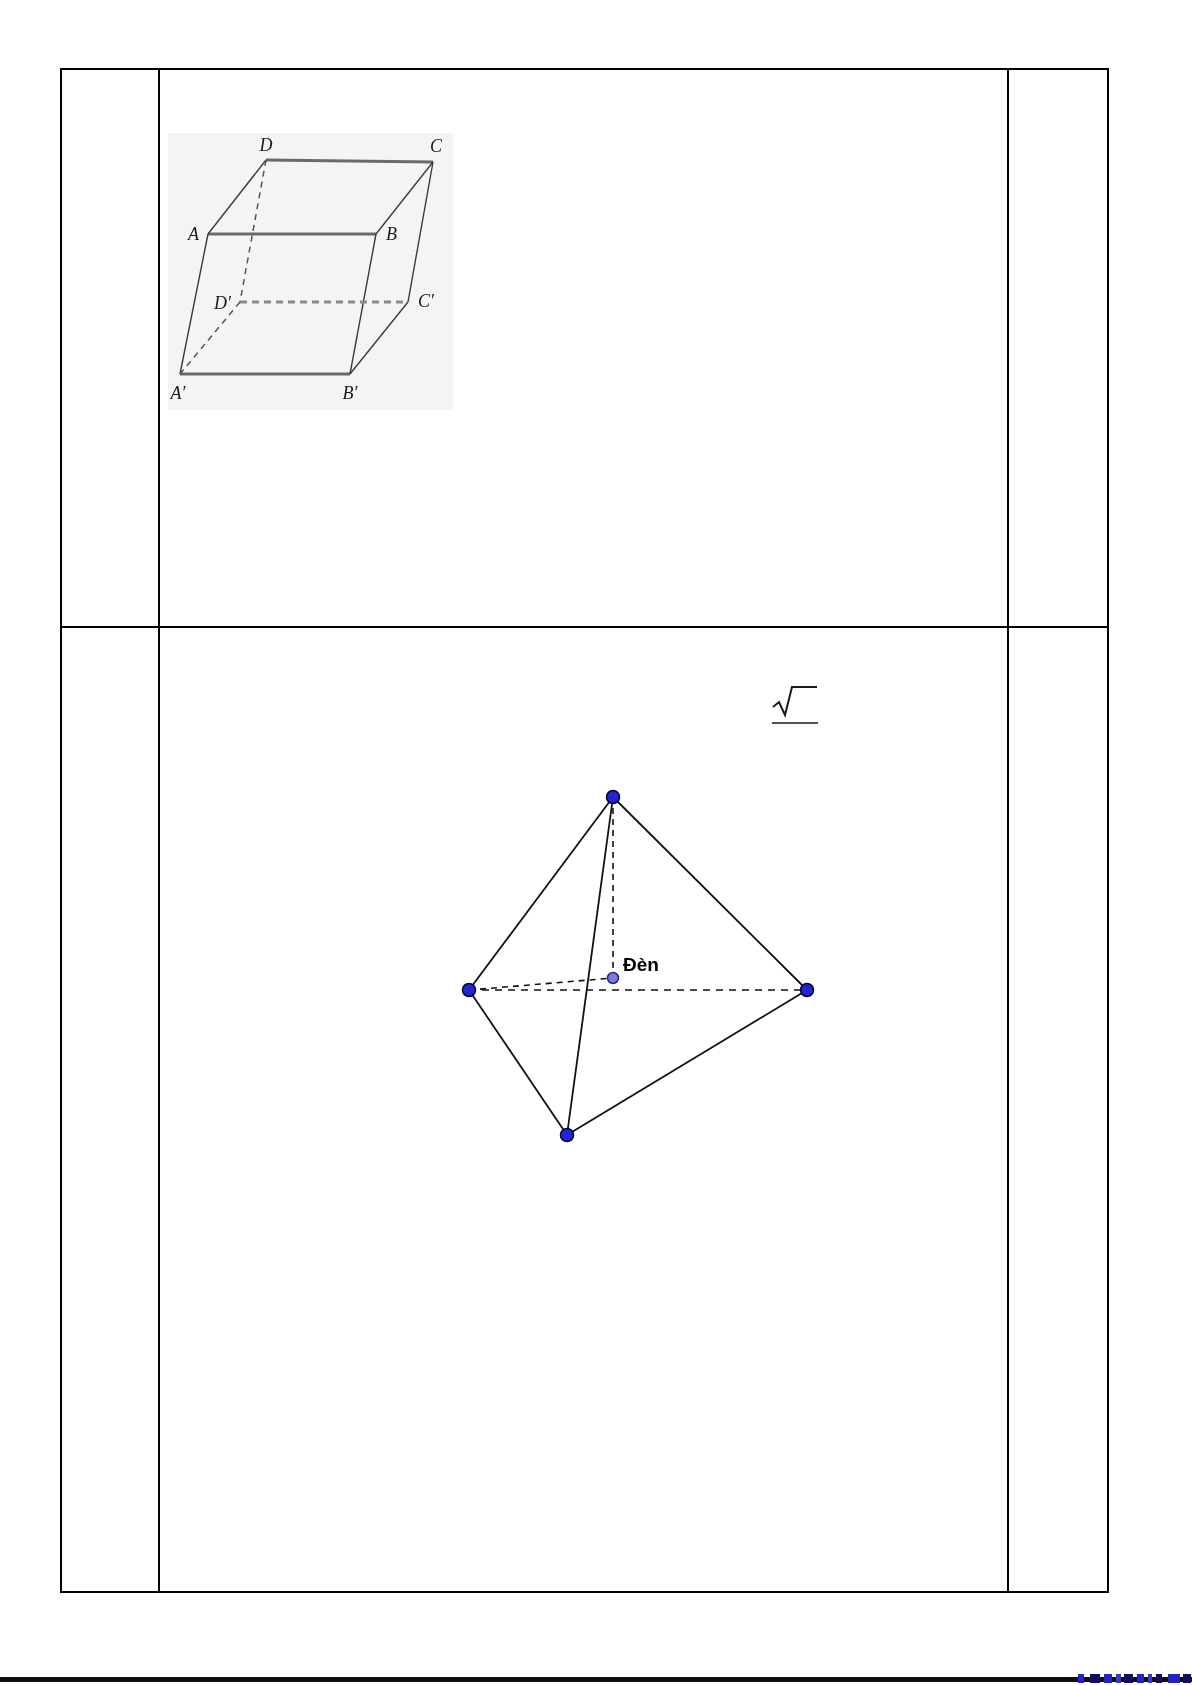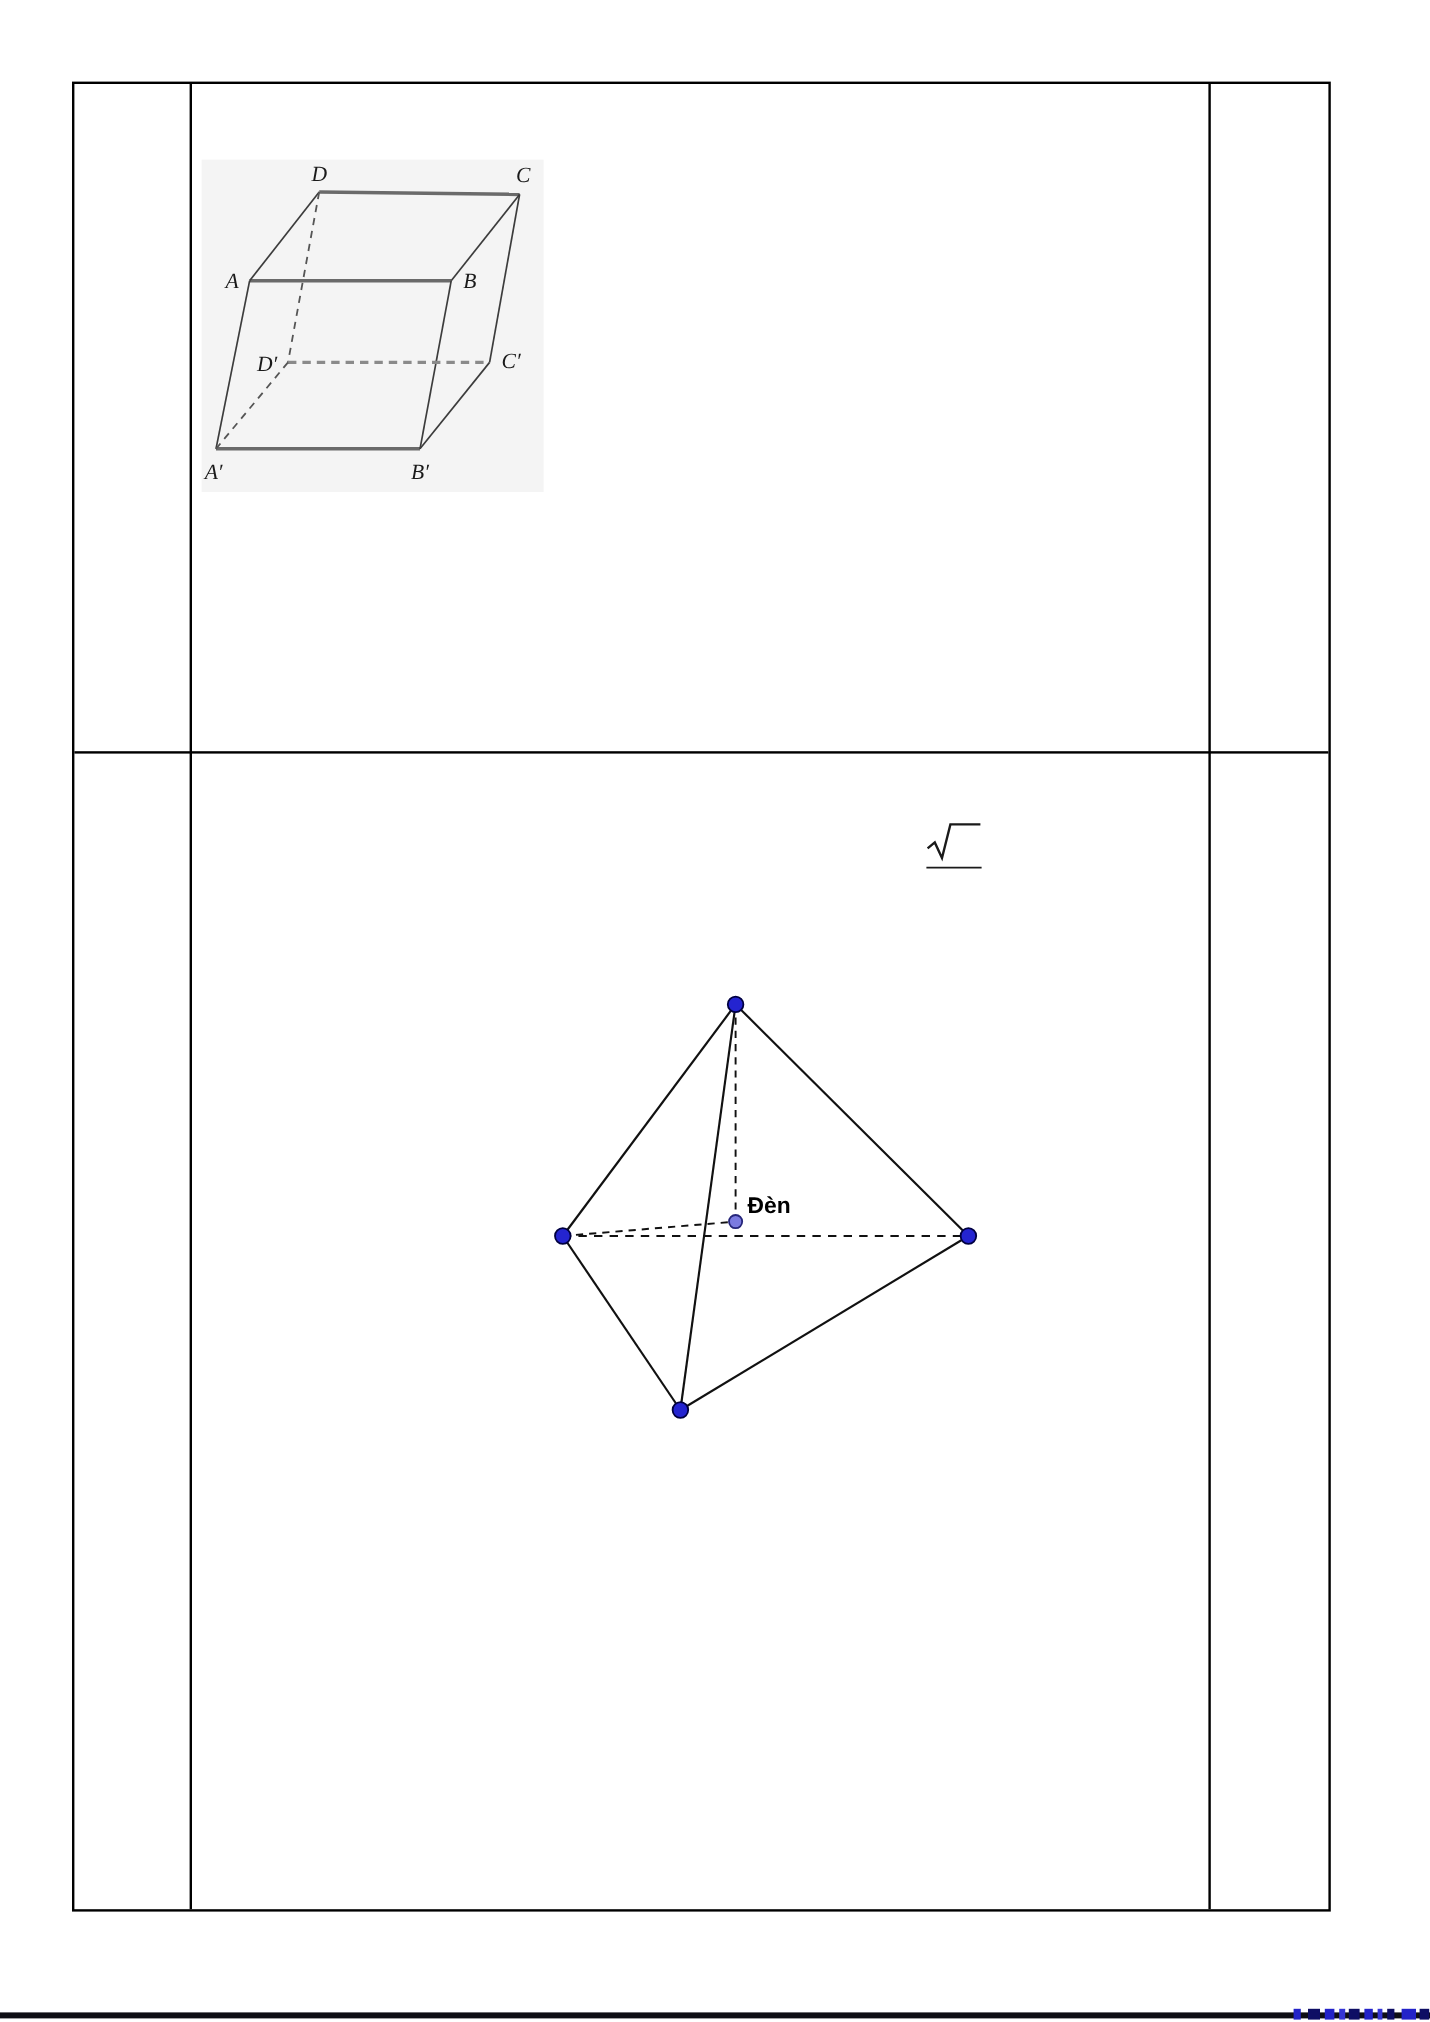--- a/index.html
+++ b/index.html
@@ -11,21 +11,21 @@
   .tbl .vline{position:absolute;top:0;bottom:0;width:2px;background:#000;}
   .tbl .vline.v1{left:96px;}
   .tbl .vline.v2{left:945px;}
   .tbl .hline{position:absolute;left:0;right:0;top:556px;height:2px;background:#000;}
   
   .fig1{position:absolute;left:168px;top:133px;width:285px;height:277px;background:#f4f4f4;}
   .fig1 text{font-family:"Liberation Serif", serif;font-style:italic;font-size:18px;fill:#1a1a1a;}
   
   .radical{position:absolute;left:770px;top:683px;width:52px;height:45px;}
   
-  .fig2{position:absolute;left:420px;top:764px;width:440px;height:450px;}
+  .fig2{position:absolute;left:420px;top:724px;width:440px;height:450px;}
   .fig2 text{font-family:"Liberation Sans", sans-serif;font-weight:bold;font-size:19px;fill:#000;}
   
   .bottom-rule{position:absolute;left:0;top:1677px;width:1192px;height:5px;background:#0e0e14;}
   .artifacts{position:absolute;left:1075px;top:1674px;width:117px;height:11px;}
   .artifacts span{position:absolute;top:0;height:9px;display:block;}
 </style>
 </head>
 <body>
 
 <div class="page">

